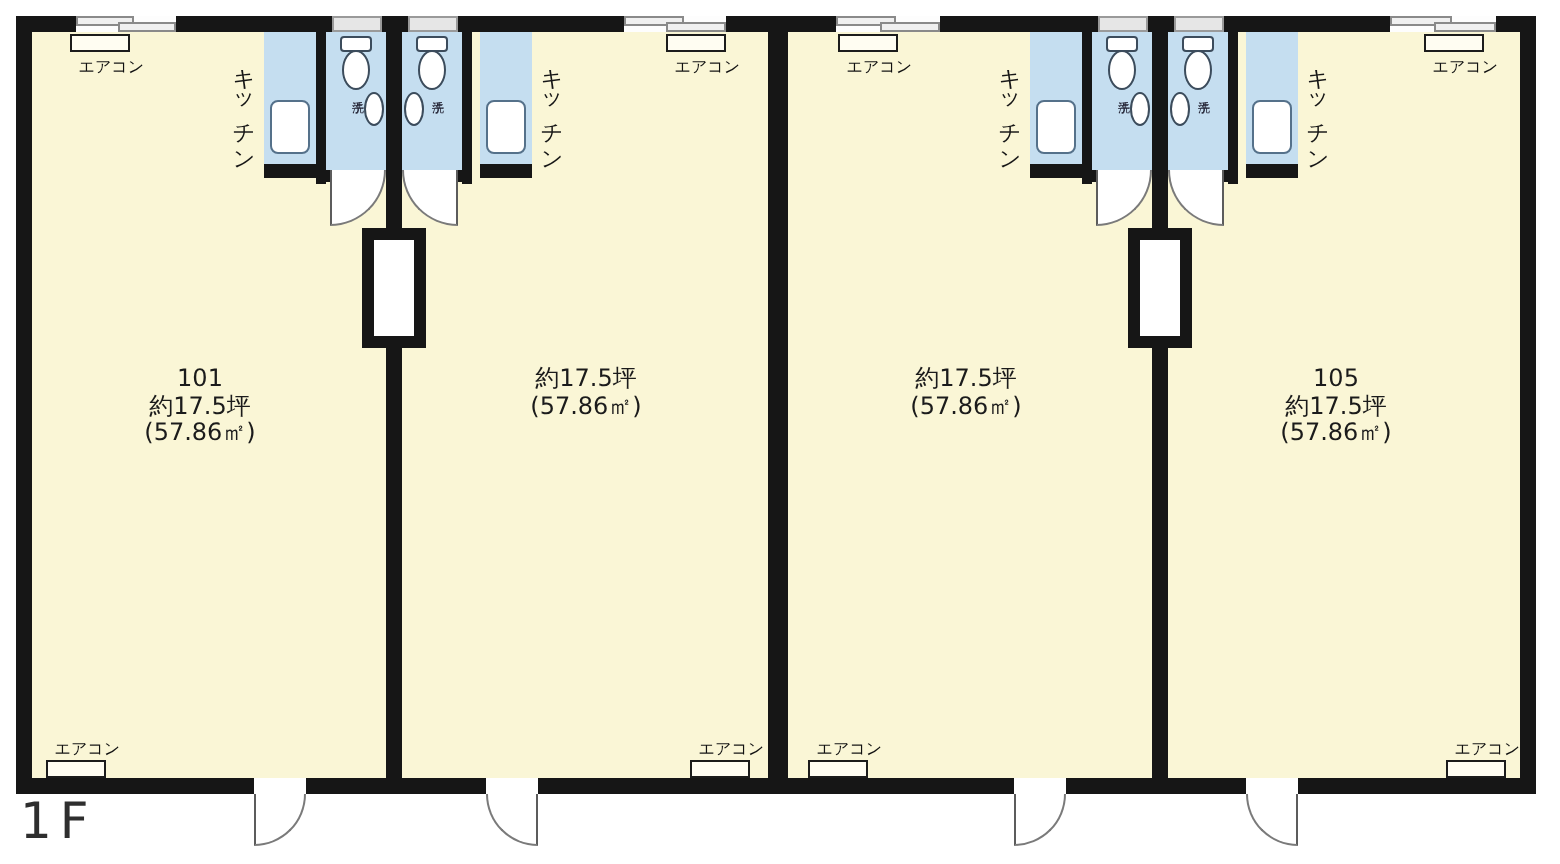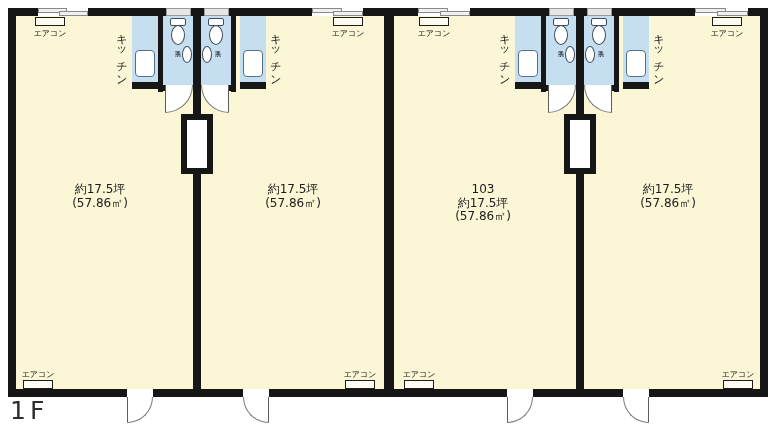--- a/index.html
+++ b/index.html
@@ -9,21 +9,21 @@
             border:8px solid #161616;box-sizing:border-box;}
   .wall{position:absolute;background:#161616;}
   .wet{position:absolute;background:#c5def0;}
   .room-label{position:absolute;width:120px;text-align:center;color:#1b1b1b;font-size:12px;line-height:13.5px;}
   .window{position:absolute;top:8px;height:8px;background:#fdfdfd;box-sizing:border-box;}
   .win-pane{position:absolute;background:#f0f0f0;border:1px solid #8a8a8a;box-sizing:border-box;height:5px;width:58%;}
   .win-pane.p1{left:0;top:0;}
   .win-pane.p2{right:0;bottom:0;}
   .twin{position:absolute;top:8px;height:8px;background:#e6e6e6;border:1px solid #9a9a9a;box-sizing:border-box;}
   .ac-rect{position:absolute;width:30px;height:9px;background:#fffdf2;border:1.5px solid #1c1c1c;box-sizing:border-box;}
-  .ac-label{position:absolute;width:44px;font-size:8px;text-align:center;color:#111;white-space:nowrap;}
+  .ac-label{position:absolute;width:44px;font-size:8px;text-align:right;color:#111;white-space:nowrap;}
   .v-label{position:absolute;writing-mode:vertical-rl;text-orientation:upright;color:#161616;}
   .kitchen-label{font-size:11px;letter-spacing:1px;height:64px;}
   .hw-label{font-size:6px;height:20px;color:#223;}
   .sink{position:absolute;width:20px;height:27px;background:#fff;border:1.3px solid #55718a;border-radius:4px;box-sizing:border-box;}
   .tank{position:absolute;width:16px;height:8px;background:#fff;border:1.3px solid #3c4c5c;border-radius:2px;box-sizing:border-box;}
   .bowl{position:absolute;width:14px;height:20px;background:#fff;border:1.3px solid #3c4c5c;border-radius:50%;box-sizing:border-box;}
   .basin{position:absolute;width:10px;height:17px;background:#fff;border:1.2px solid #3c4c5c;border-radius:50%;box-sizing:border-box;}
   .shaft{position:absolute;width:32px;height:60px;background:#fff;border:6px solid #161616;box-sizing:border-box;}
   .arc{position:absolute;background:#fff;box-sizing:border-box;width:28px;height:28px;}
   .arc.hl{border-bottom-right-radius:100% 100%;border-right:1.5px solid #7a7a7a;border-bottom:1.5px solid #7a7a7a;border-left:1.5px solid #5c5c5c;}
@@ -128,33 +128,34 @@
   <div class="ac-label" style="left:16px;top:369px;">エアコン</div>
   <div class="ac-rect" style="left:23px;top:380px;"></div>
   <div class="ac-label" style="left:338px;top:369px;">エアコン</div>
   <div class="ac-rect" style="left:345px;top:380px;"></div>
   <div class="ac-label" style="left:397px;top:369px;">エアコン</div>
   <div class="ac-rect" style="left:404px;top:380px;"></div>
   <div class="ac-label" style="left:716px;top:369px;">エアコン</div>
   <div class="ac-rect" style="left:723px;top:380px;"></div>
 
   <div class="room-label" style="left:40px;top:183px;">
+    <div>101</div>
     <div>約17.5坪</div>
     <div>(57.86㎡)</div>
   </div>
   <div class="room-label" style="left:233px;top:183px;">
     <div>約17.5坪</div>
     <div>(57.86㎡)</div>
   </div>
   <div class="room-label" style="left:423px;top:183px;">
-    <div>103</div>
     <div>約17.5坪</div>
     <div>(57.86㎡)</div>
   </div>
   <div class="room-label" style="left:608px;top:183px;">
+    <div>105</div>
     <div>約17.5坪</div>
     <div>(57.86㎡)</div>
   </div>
 
   <div class="opening" style="left:127px;"></div>
   <div class="arc hl edoor" style="left:127px;"></div>
   <div class="opening" style="left:243px;"></div>
   <div class="arc hr edoor" style="left:243px;"></div>
   <div class="opening" style="left:507px;"></div>
   <div class="arc hl edoor" style="left:507px;"></div>

